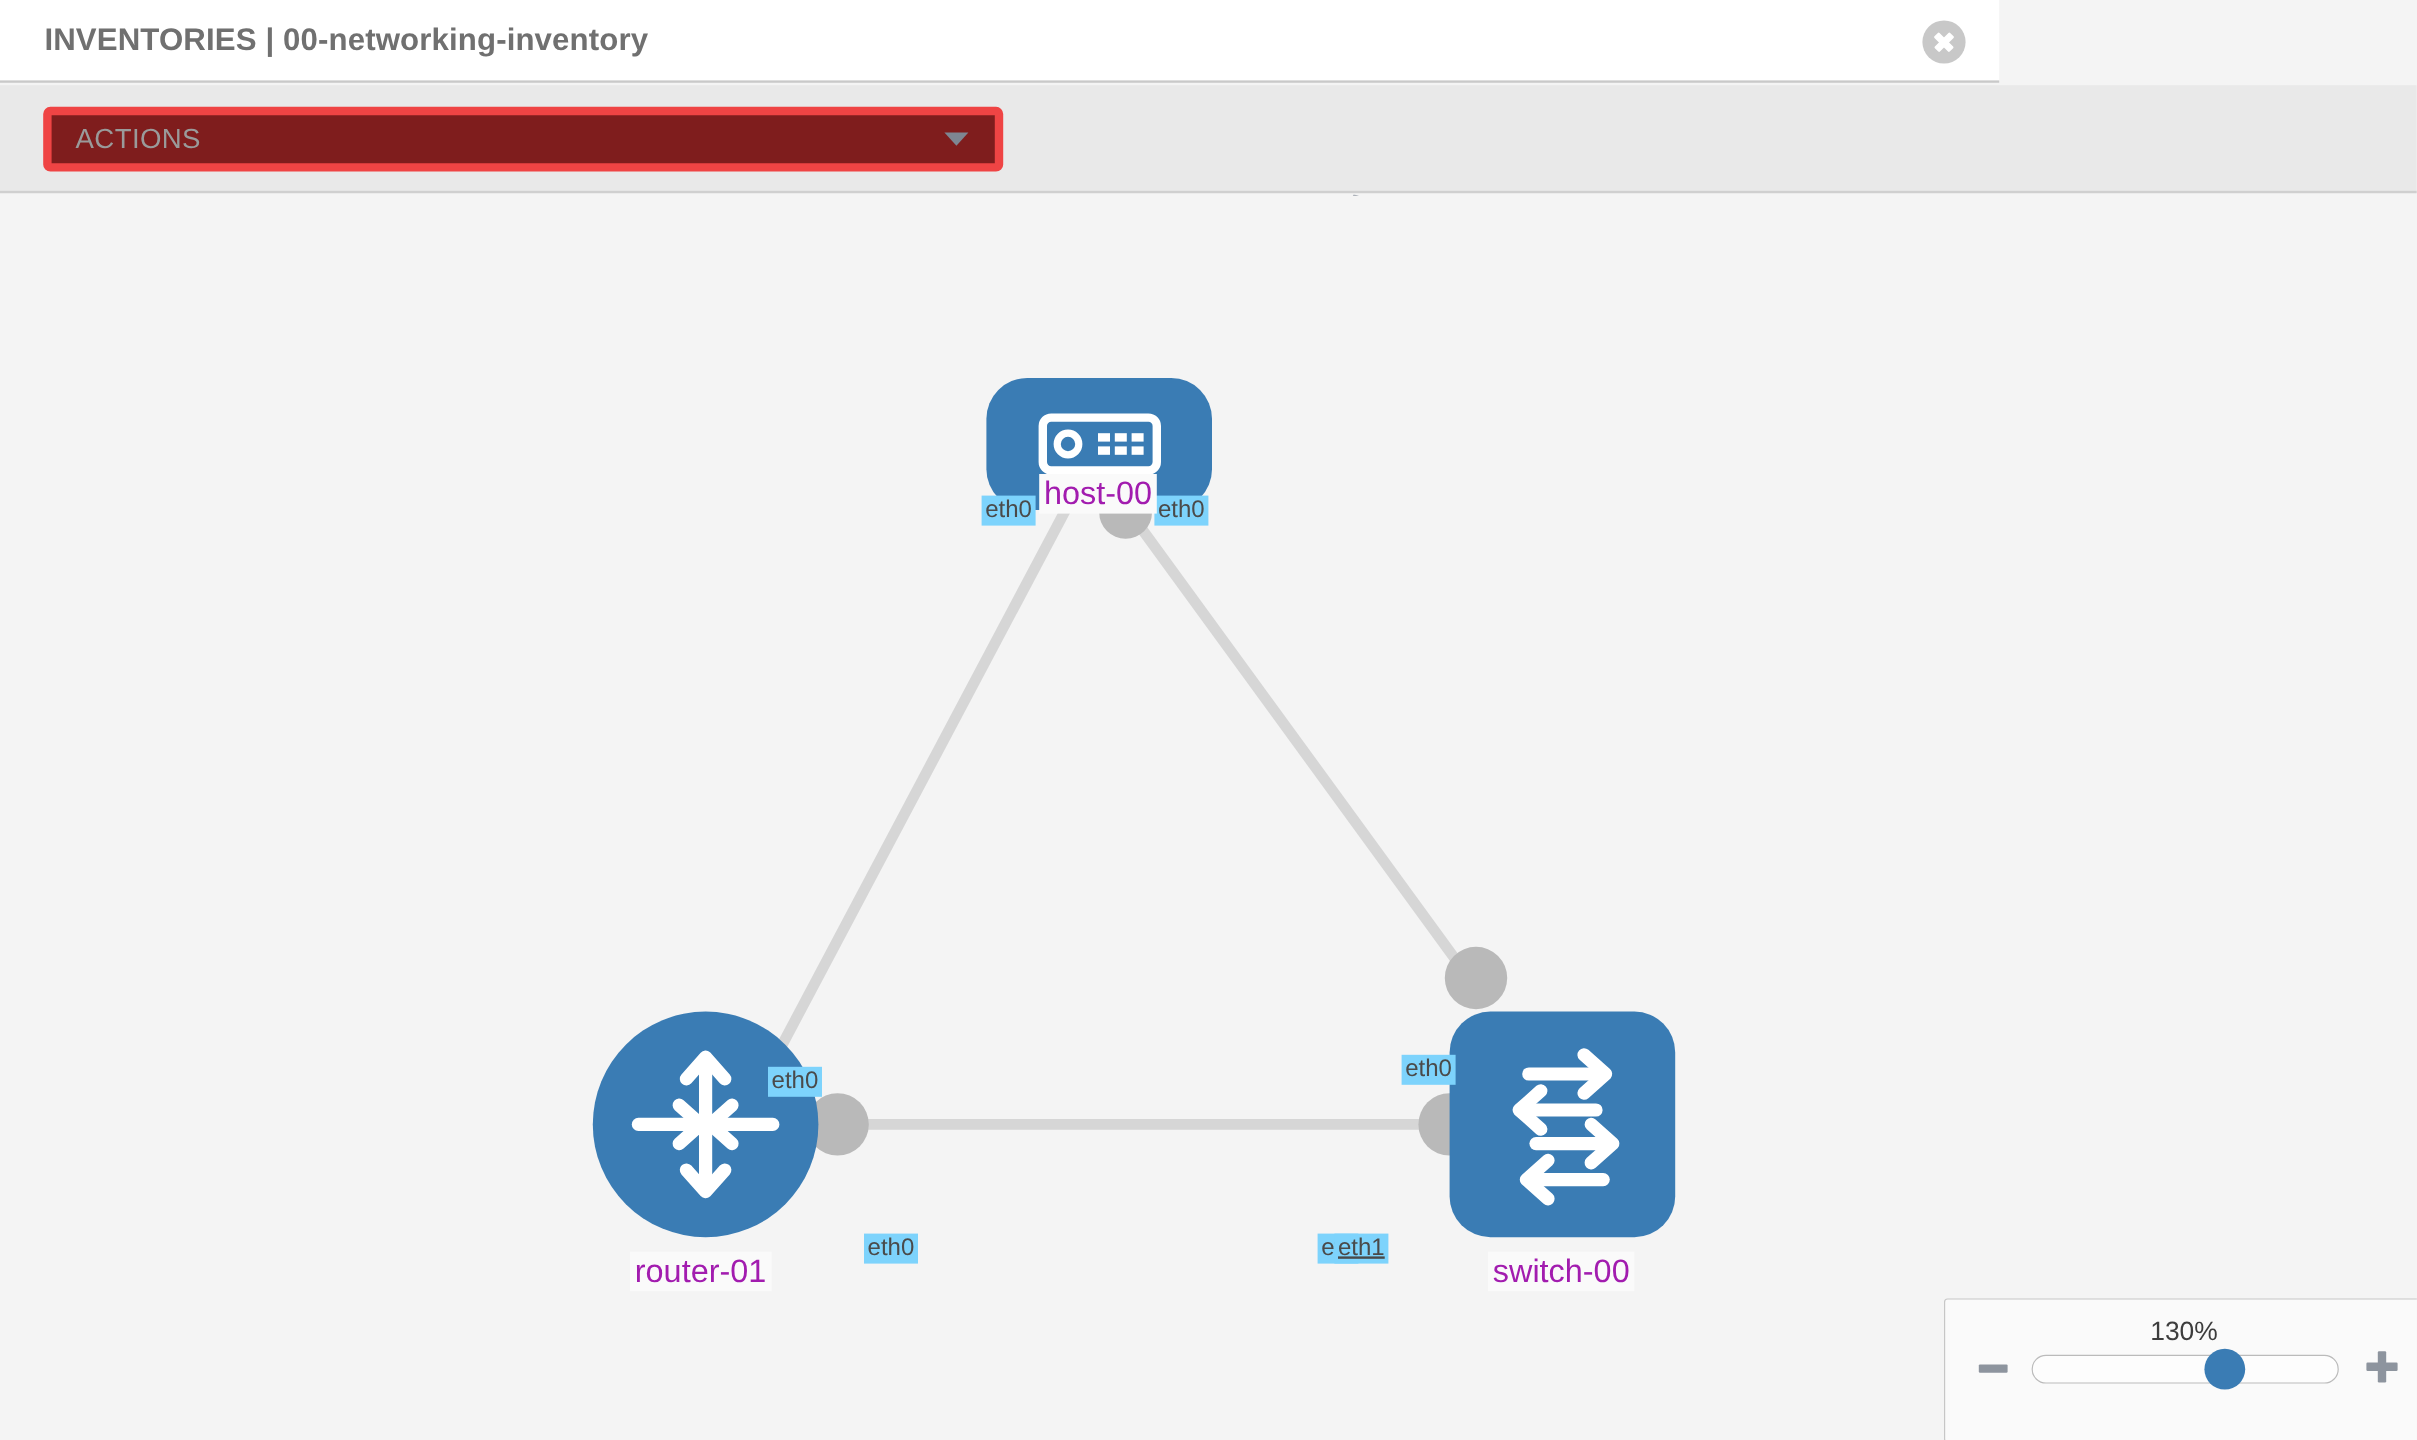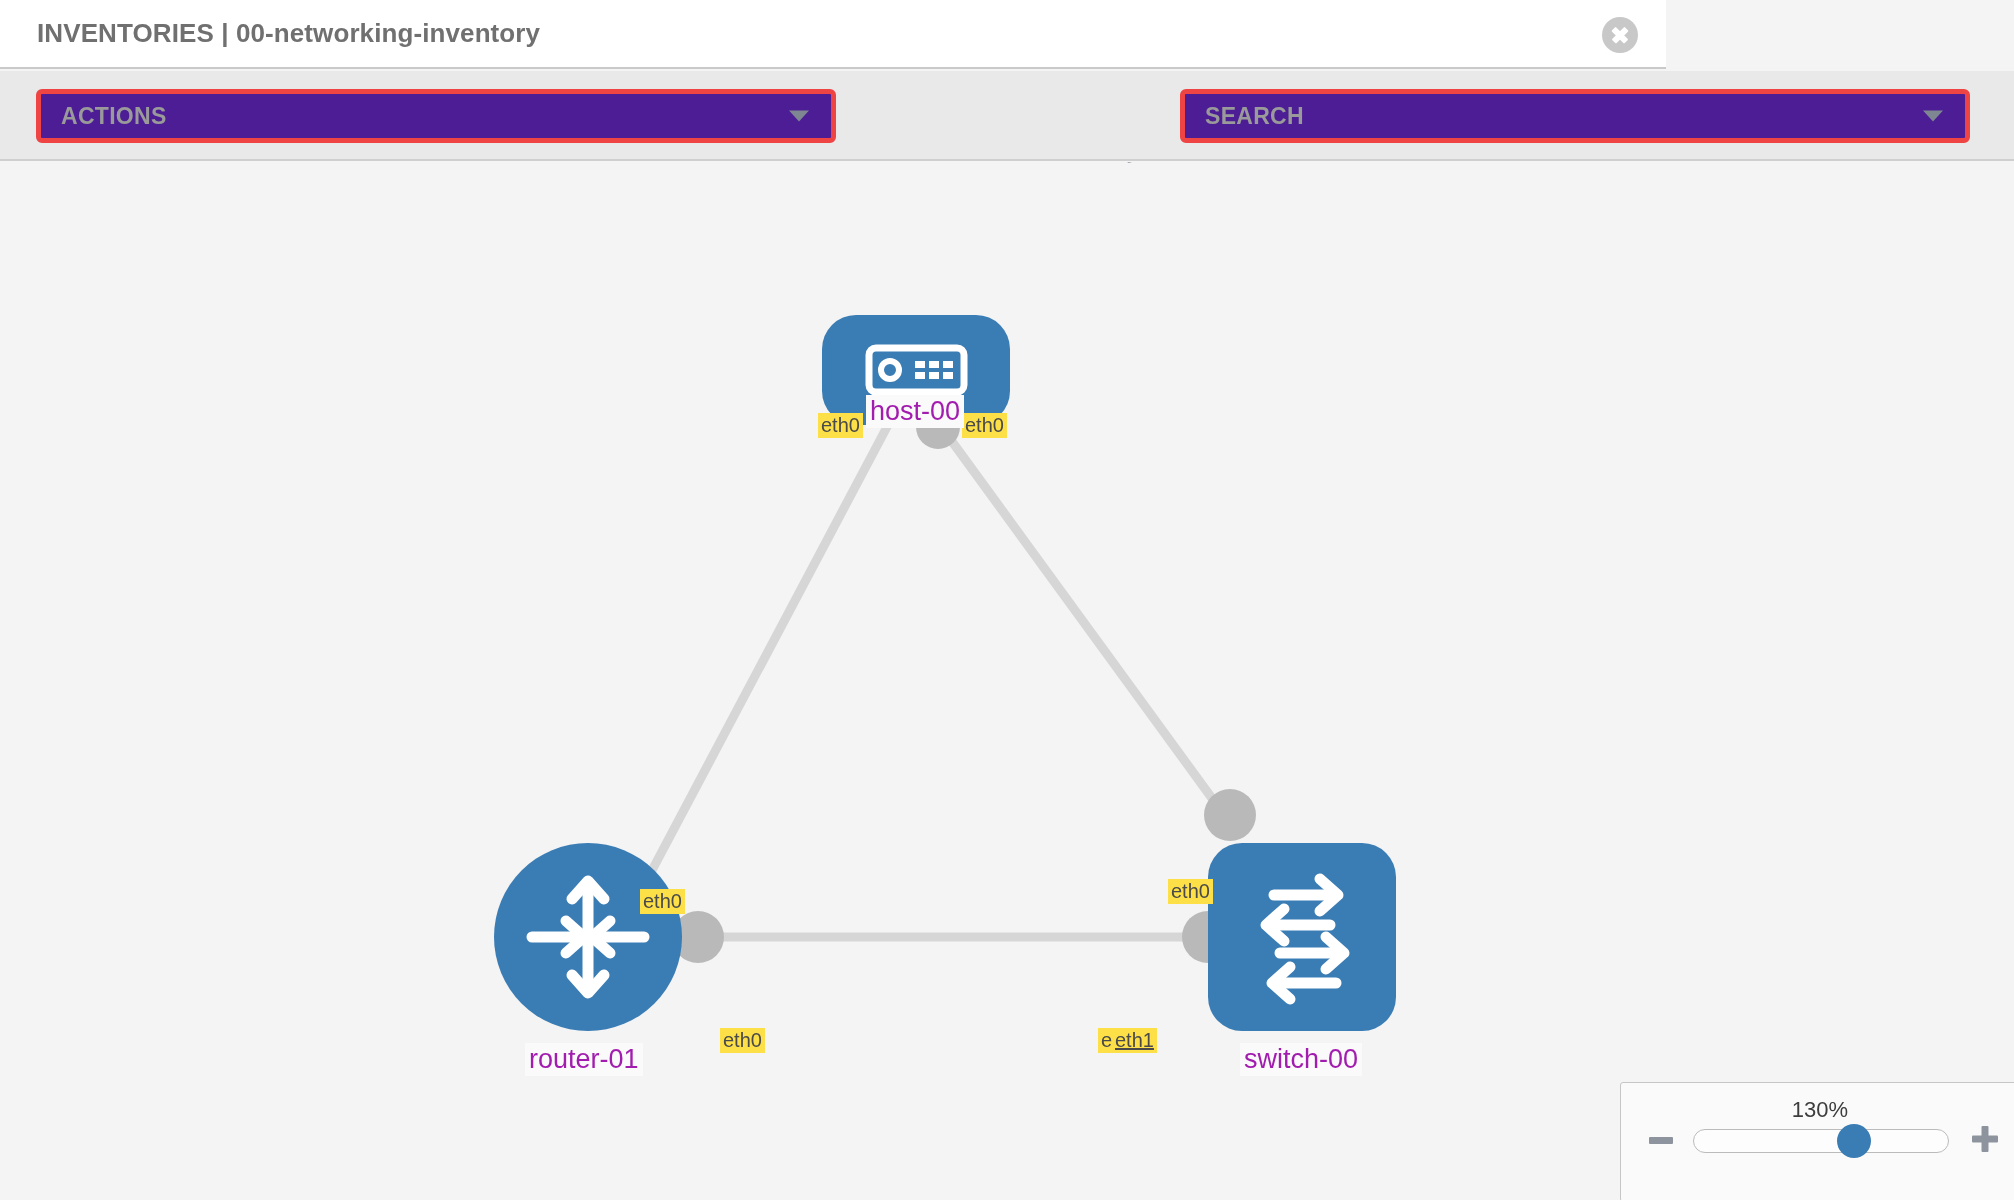--- a/index.html
+++ b/index.html
@@ -44,25 +44,24 @@
   #close-btn::after  { transform: translate(-50%,-50%) rotate(-45deg); }
 
   
   #toolbar {
     position: absolute; left: 0; top: 71px; width: 2014px; height: 90px;
     background: #e9e9e9;
     border-bottom: 2px solid #cfcfcf;
   }
   .select-box {
     position: absolute;
-    background: #4c1d95;
-    border: 5px solid #ef4444;
+    background: #7f1d1d;
+    border: 7px solid #ef4444;
     border-radius: 6px;
     cursor: pointer;
-    font-weight: bold;
   }
   #actions-select { left: 36px; top: 18px; width: 800px; height: 54px; }
   #search-select  { left: 1180px; top: 18px; width: 790px; height: 54px; }
   .select-label {
     position: absolute; left: 20px; top: 50%;
     transform: translateY(-50%);
     font-size: 23px; color: #9a9a9a;
     letter-spacing: 0.3px;
     white-space: nowrap;
     user-select: none;
@@ -124,21 +123,21 @@
     border-radius: 50%;
   }
   #port-router-right { left: 672px; top: 748px; width: 52px; height: 52px; }
   #port-switch-left  { left: 1182px; top: 748px; width: 52px; height: 52px; }
   #port-switch-top   { left: 1204px; top: 626px; width: 52px; height: 52px; }
   #port-host-bottom  { left: 916px; top: 242px; width: 44px; height: 44px; }
 
   
   .edge-label {
     position: absolute;
-    background: #fde047;
+    background: #7dd3fc;
     color: #4a4a4a;
     font-size: 20px;
     padding: 1px 3px;
     white-space: nowrap;
     user-select: none;
   }
   .node-label {
     position: absolute;
     background: #fafafa;
     color: #a21caf;
@@ -224,24 +223,20 @@
     </div>
 
     <svg class="tool-icon" id="wrench-icon" viewBox="0 0 32 32">
       <path d="M20.5 3.2c-3.9 0-7 3.1-7 7 0 .8.1 1.6.4 2.3L4.2 21.8c-1 1-1 2.6 0 3.6l1.9 1.9c1 1 2.6 1 3.6 0l9.3-9.3c.7.3 1.5.4 2.3.4 3.9 0 7-3.1 7-7 0-1.2-.3-2.3-.8-3.3l-4 4-3.3-.6-.6-3.3 4-4c-1-.6-2.1-.9-3.1-.9z" fill="#7e8692"></path>
     </svg>
 
     <svg class="tool-icon" id="key-icon" viewBox="0 0 32 32">
       <path d="M11.5 4.5c-4 0-7.2 3.2-7.2 7.2 0 4 3.2 7.2 7.2 7.2 1.7 0 3.2-.6 4.4-1.5l2.2 2.2 2.6-1.2 1.3 2.6 2.4-1 1.1 2.3 2.6-1.3-1.1-2.3 2-1-8.1-8.1c.1-.5.2-1 .2-1.5 0-4-3.2-7.2-7.2-7.2zm-1.6 3.9a2.6 2.6 0 1 1 0 5.2 2.6 2.6 0 0 1 0-5.2z" fill="#7e8692"></path>
     </svg>
 
-    <div class="select-box" id="search-select">
-      <span class="select-label">SEARCH</span>
-      <span class="caret"></span>
-    </div>
   </div>
 
   <div id="canvas">
 
     <svg id="topology-svg" width="2014" height="1037">
 
       <line x1="888" y1="262" x2="640" y2="730" stroke="#d6d6d6" stroke-width="9"></line>
 
       <line x1="940" y1="262" x2="1230" y2="660" stroke="#d6d6d6" stroke-width="9"></line>
 

